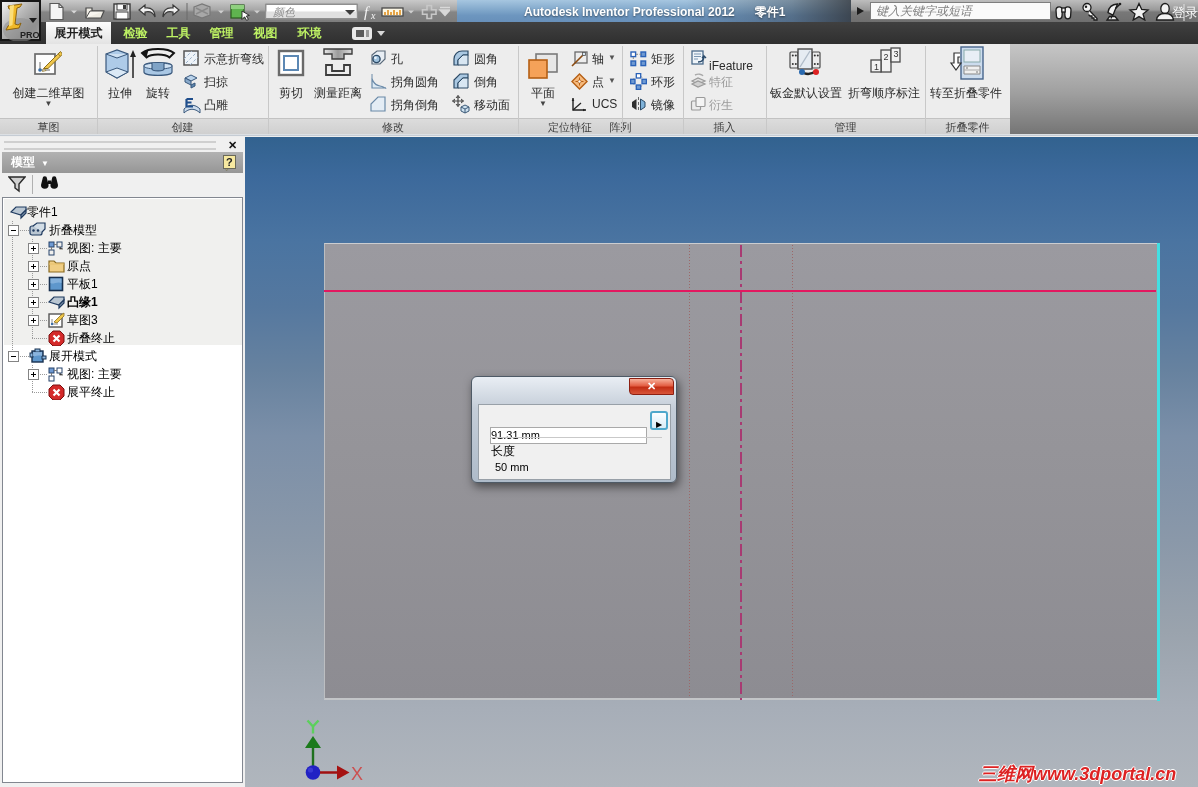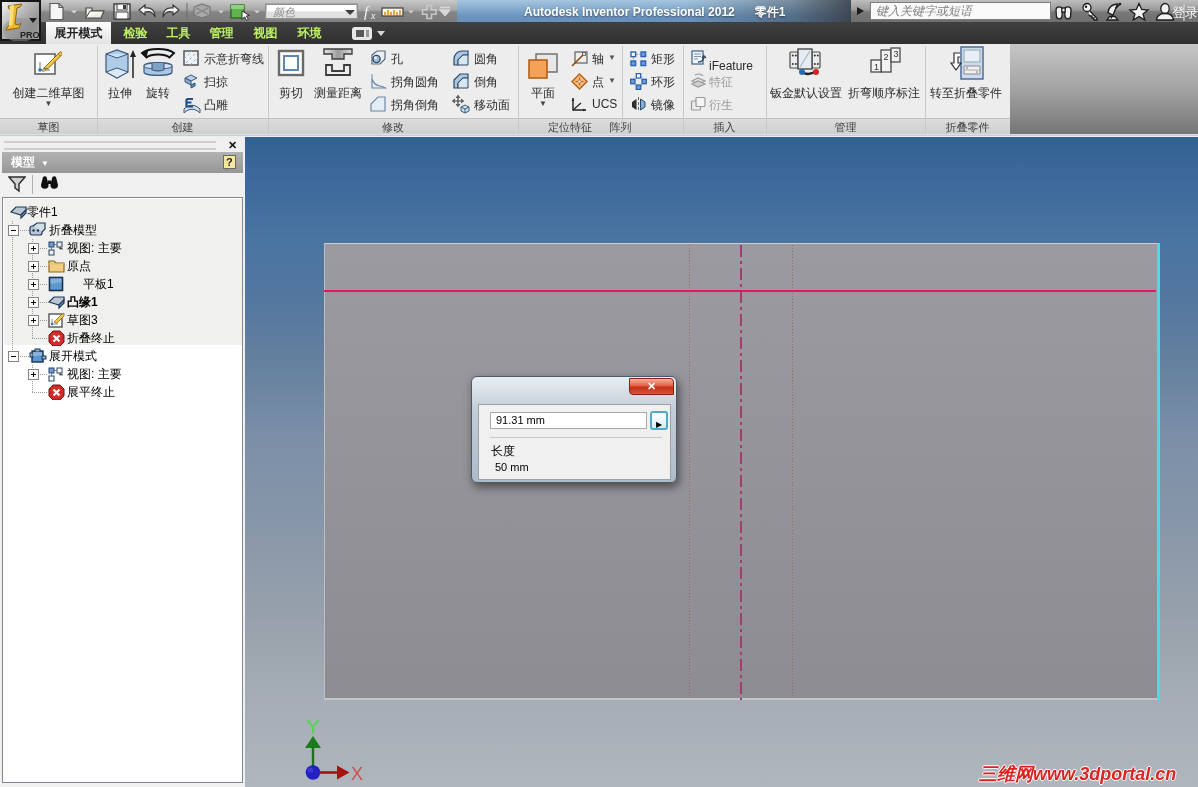--- a/index.html
+++ b/index.html
@@ -37,21 +37,21 @@
 #vdash{left:740px;top:245px;width:2px;height:455px;background:repeating-linear-gradient(to bottom,#a83a72 0 12px,rgba(0,0,0,0) 12px 16px,#a83a72 16px 19px,rgba(0,0,0,0) 19px 23px);}
 
 #dialog{left:471px;top:376px;width:206px;height:107px;border-radius:6px;
  background:linear-gradient(#e9eef4,#c4cdd8 30%,#aebbc9 100%);
  border:1px solid #4e5a66;box-shadow:2px 4px 10px rgba(0,0,0,.5);box-sizing:border-box;}
 #dlg-title{position:absolute;left:17px;top:7px;font-size:12px;color:#111;margin-top:32px;}
 #dlg-close{position:absolute;left:157px;top:1px;width:45px;height:17px;border-radius:0 4px 0 4px;
  background:linear-gradient(#f7b09a,#e35f44 45%,#c22e14 55%,#d8553a);border:1px solid #8c2012;box-sizing:border-box;
  color:#fff;font-size:11px;font-weight:bold;text-align:center;line-height:15px;}
 #dlg-body{position:absolute;left:6px;top:27px;width:193px;height:76px;background:#f0f0f0;border:1px solid #98a0a8;box-sizing:border-box;}
-#dlg-input{position:absolute;left:11px;top:7px;width:157px;height:17px;background:#fff;border:1px solid #a9a9a9;box-sizing:border-box;font-size:11px;line-height:15px;padding-left:5px;color:#000;}
+#dlg-input{position:absolute;left:11px;top:22px;width:157px;height:17px;background:#fff;border:1px solid #a9a9a9;box-sizing:border-box;font-size:11px;line-height:15px;color:#000;}
 #dlg-btn{position:absolute;left:171px;top:6px;width:18px;height:19px;background:linear-gradient(#fdfeff,#d6ecf7);border:2px solid #4fa8cc;border-radius:3px;box-sizing:border-box;text-align:center;}
 #dlg-sep{position:absolute;left:11px;top:32px;width:172px;height:1px;background:#c9c9c9;}
 #dlg-l1{position:absolute;left:12px;top:38px;font-size:12px;color:#000;}
 #dlg-l2{position:absolute;left:16px;top:56px;font-size:11px;color:#000;}
 
 #panel{left:0;top:137px;width:245px;height:650px;background:#f0f0f0;}
 #panel-grip{position:absolute;left:4px;top:4px;width:212px;height:5px;border-top:2px solid #cfcfcf;border-bottom:2px solid #cfcfcf;}
 #panel-x{position:absolute;left:228px;top:2px;width:12px;height:12px;color:#111;font-size:11px;font-weight:bold;line-height:12px;}
 #panel-head{position:absolute;left:2px;top:15px;width:241px;height:21px;background:linear-gradient(#b2b2b2,#969696);}
 #panel-head span{color:#fff;font-weight:bold;font-size:12px;margin-left:9px;line-height:21px;}
@@ -446,21 +446,21 @@
   <div class="trow" style="left:64px;top:41px;">视图: 主要</div>
   <svg style="position:absolute;left:45px;top:60px;" width="17" height="16" viewBox="0 0 17 16">
    <path d="M1 3 L6 3 L8 5 L16 5 L16 14 L1 14 Z" fill="#f0ce84" stroke="#8a6a20" stroke-width="1.2"></path>
    <path d="M1 6 L16 6" stroke="#e8c06a" stroke-width="1"></path>
   </svg>
   <div class="trow" style="left:64px;top:59px;">原点</div>
   <svg style="position:absolute;left:45px;top:78px;" width="17" height="16" viewBox="0 0 17 16">
    <rect x="1.5" y="1.5" width="13" height="13" fill="#5e97cc" stroke="#17304f" stroke-width="1.6"></rect>
    <path d="M2.5 2.5 L13.5 2.5 L13.5 7 C9 5 5 9 2.5 7 Z" fill="#8cb6de" opacity="0.8"></path>
   </svg>
-  <div class="trow" style="left:80px;top:77px;">平板1</div>
+  <div class="trow" style="left:64px;top:77px;">平板1</div>
   <svg style="position:absolute;left:45px;top:96px;" width="17" height="16" viewBox="0 0 17 16">
    <path d="M1 8 L6 3 L16 3 L16 6 L11 11 Z" fill="#b9c6d2" stroke="#1f3a5f" stroke-width="1.2"></path>
    <path d="M11 11 L16 6 L16 9 L11 14 Z" fill="#8da2b5" stroke="#1f3a5f" stroke-width="1.2"></path>
   </svg>
   <div class="trow" style="left:64px;top:95px;font-weight:bold;">凸缘1</div>
   <svg style="position:absolute;left:45px;top:114px;" width="17" height="16" viewBox="0 0 17 16">
    <rect x="1" y="2" width="13" height="13" fill="#fff" stroke="#555" stroke-width="1.4"></rect>
    <path d="M4 12 L10 12 M4 12 L4 7" stroke="#888" stroke-width="1"></path>
    <circle cx="4" cy="12" r="1.2" fill="#3a6ea8"></circle>
    <path d="M6 10 L13 3 L16 1 L16 4 L9 11 Z" fill="#f2c94c" stroke="#8a6d1a" stroke-width="0.8"></path>

